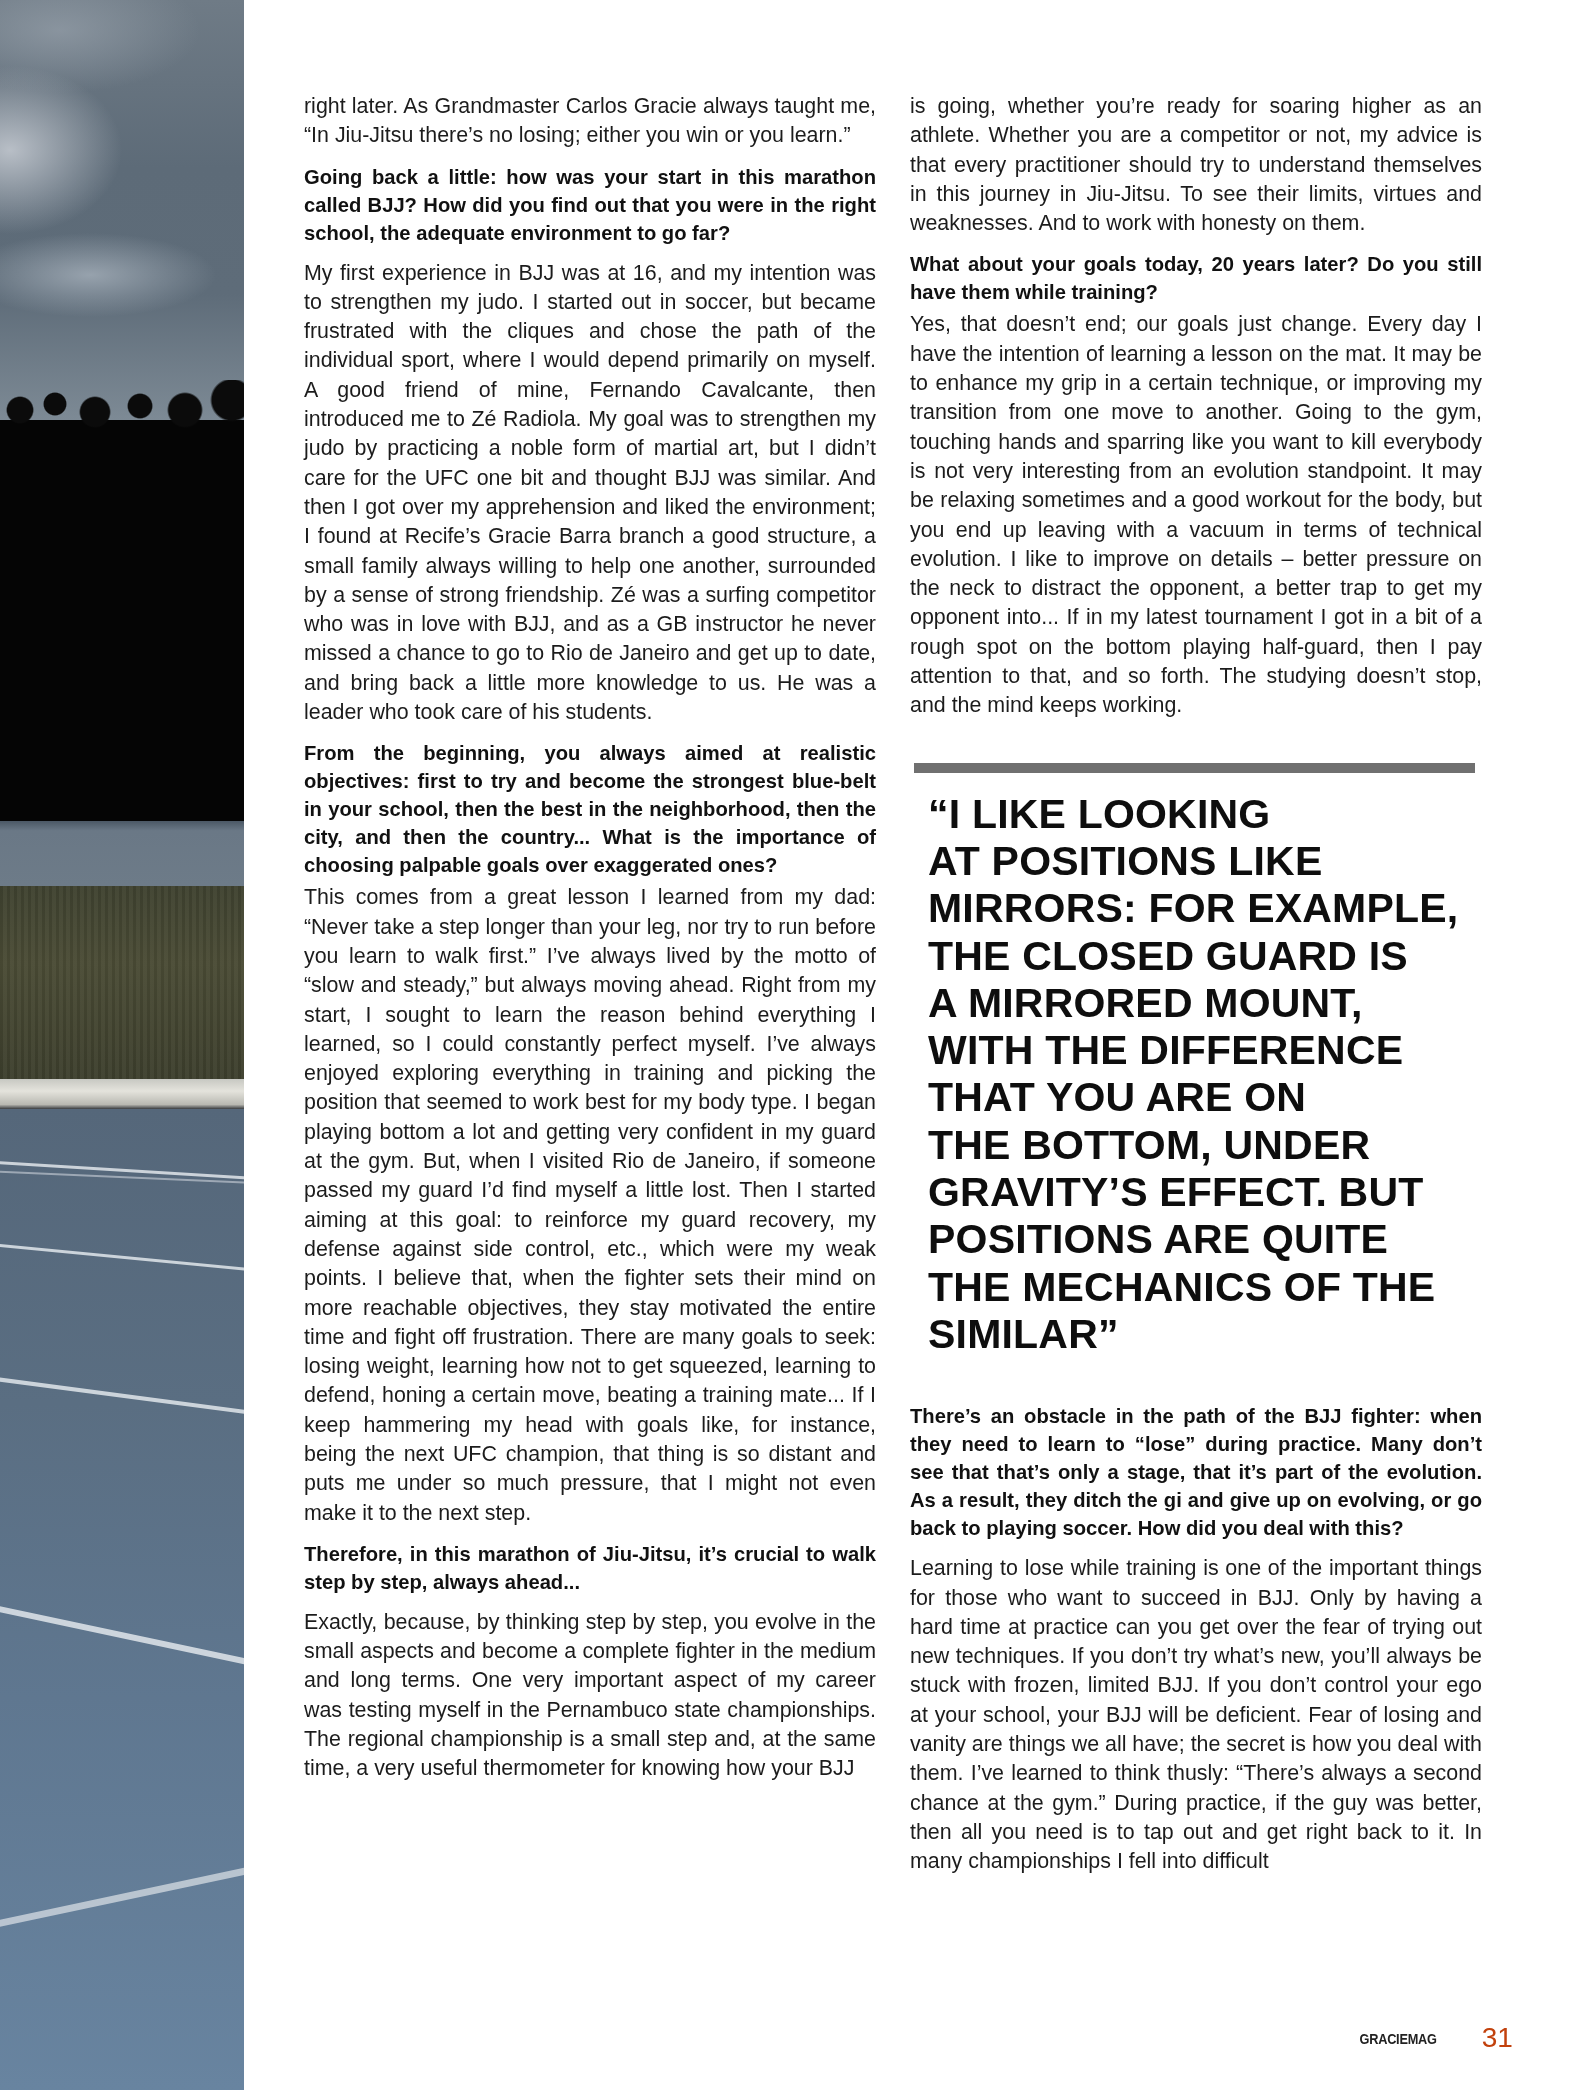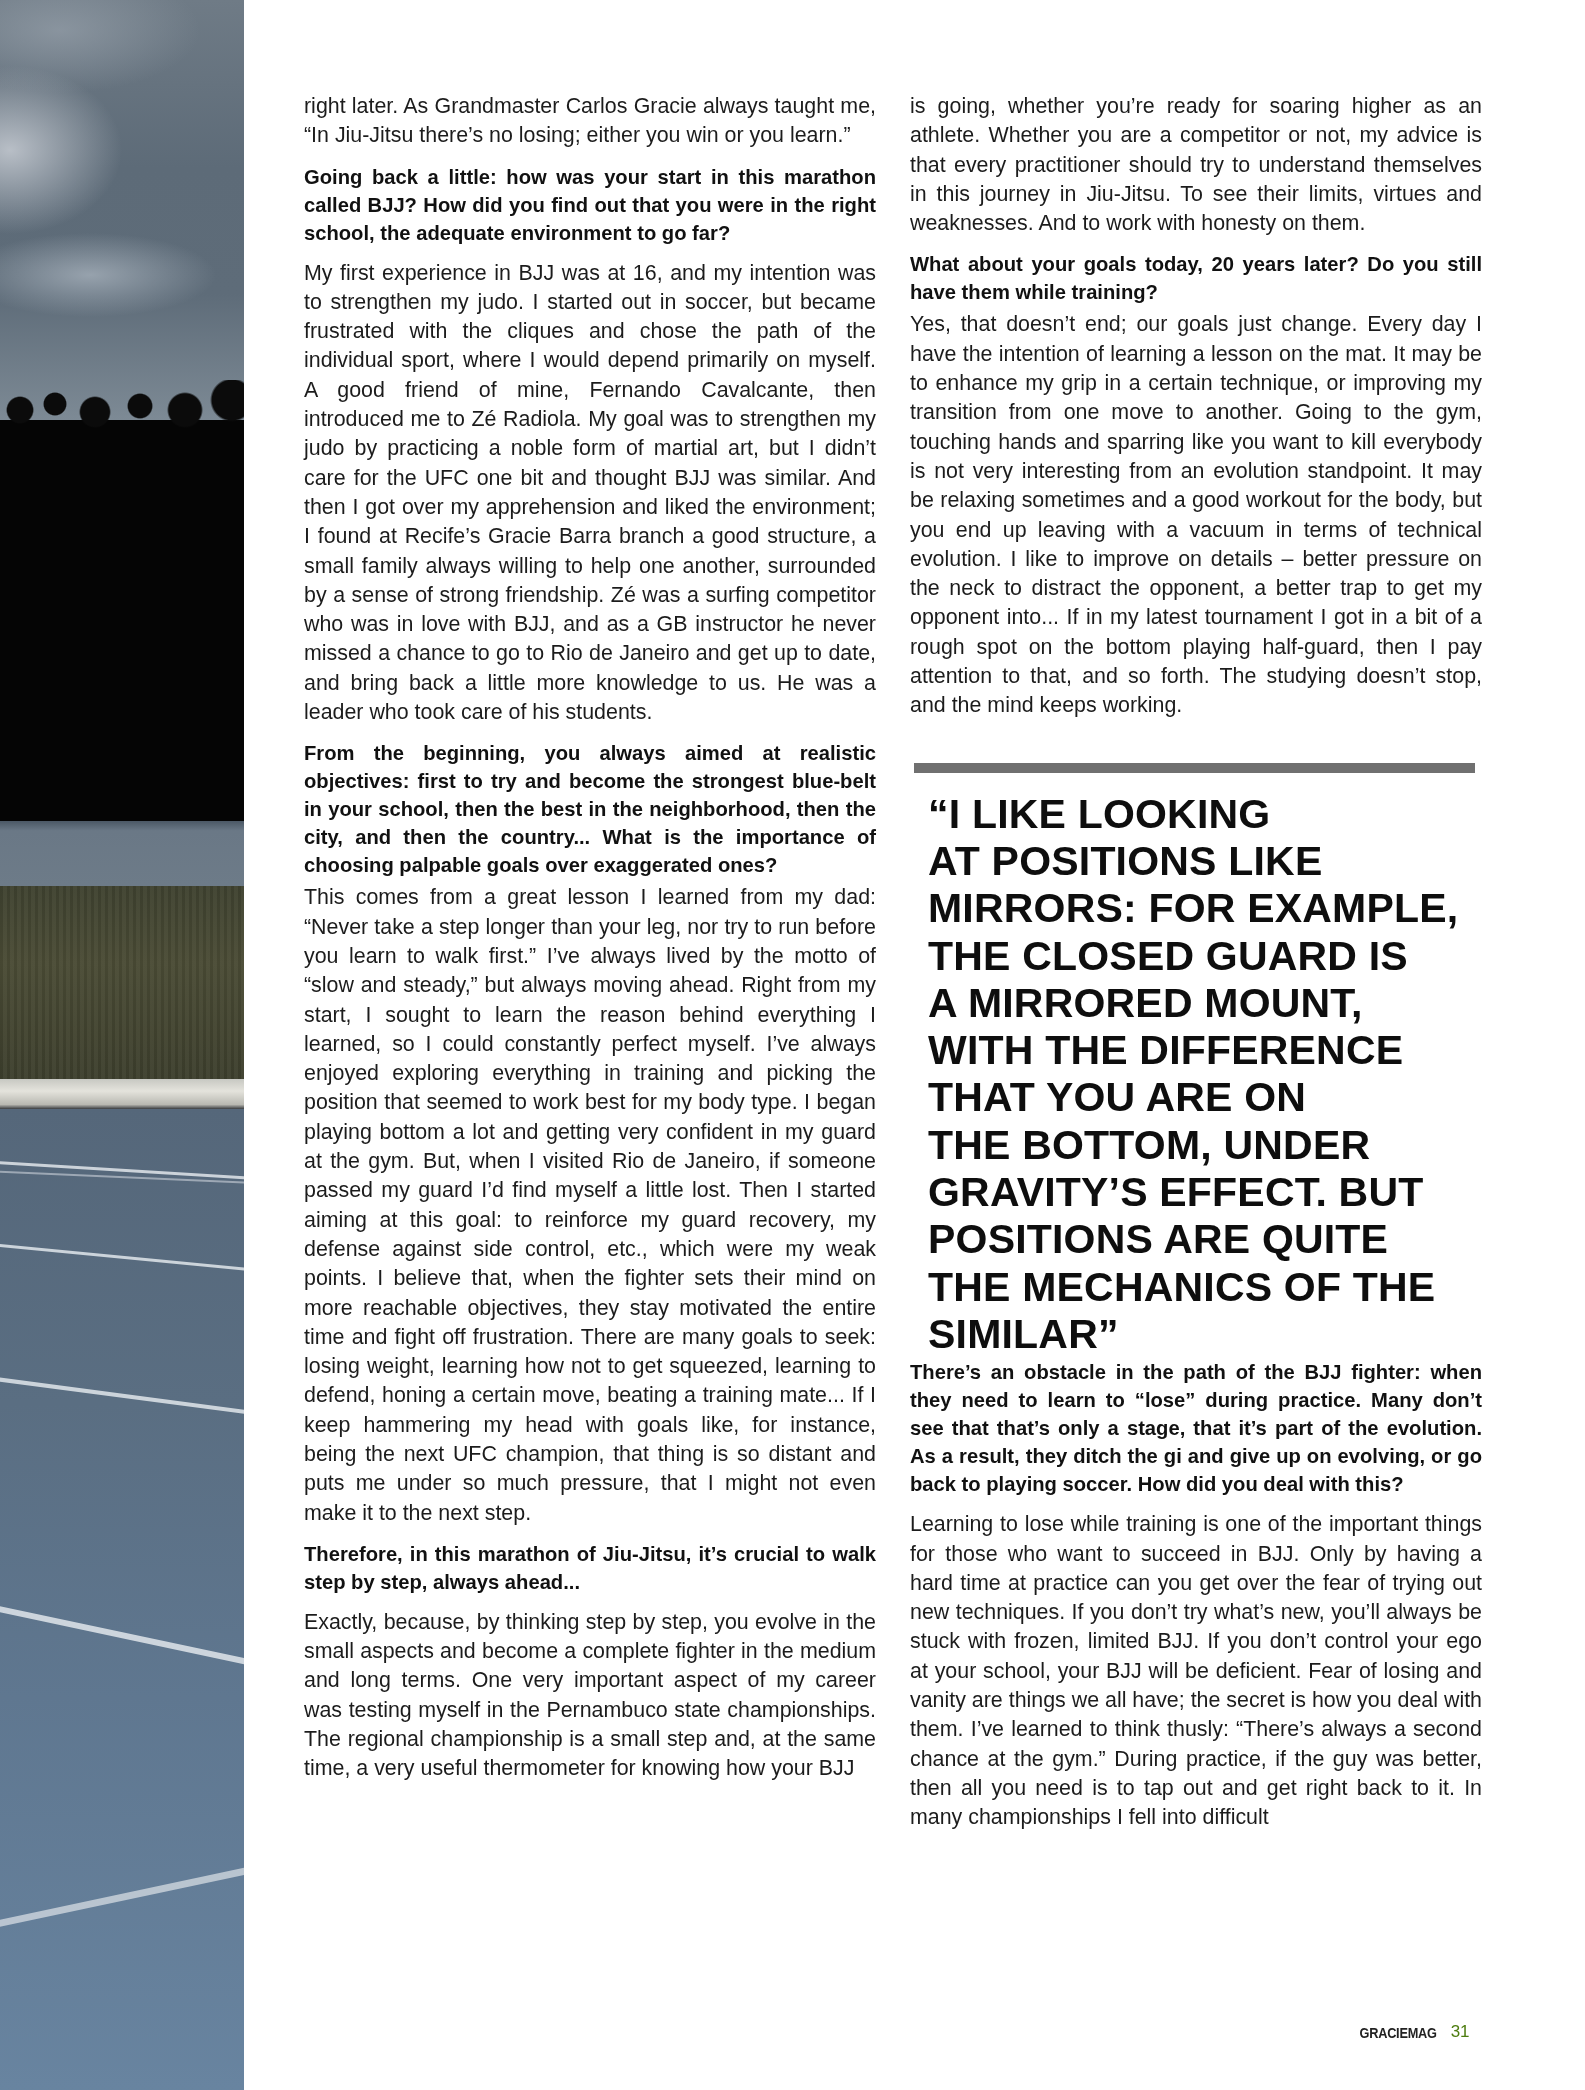--- a/index.html
+++ b/index.html
@@ -64,21 +64,21 @@
 
   .rule { width: 561px; height: 10px; background: #707070; margin: 42px 0 18px 4px; }
   .pullquote {
     font-family: "Liberation Sans", sans-serif; font-weight: bold; text-transform: uppercase;
     font-size: 41px; line-height: 47.3px; color: #0e0e0e; margin-left: 18px; letter-spacing: 0.2px;
   }
   .pullquote span { display: block; white-space: nowrap; }
 
   .footer { position: absolute; top: 2022px; left: 1346px; display: flex; align-items: center; gap: 14px; }
   .footer .mag { font-weight: bold; font-size: 15px; letter-spacing: -0.3px; transform: scaleX(0.85); transform-origin: right; color: #222; }
-  .footer .num { font-size: 17px; color: #4d7c0f; }
+  .footer .num { font-size: 28px; color: #c2410c; margin-left: 31px; }
 </style>
 </head>
 <body>
 
 <div class="photo">
   <div class="band sky"></div>
   <div class="band dark"></div>
   <div class="band treeline"></div>
   <div class="band water"></div>
   <div class="band grass"></div>
@@ -116,20 +116,20 @@
     <span>A MIRRORED MOUNT,</span>
     <span>WITH THE DIFFERENCE</span>
     <span>THAT YOU ARE ON</span>
     <span>THE BOTTOM, UNDER</span>
     <span>GRAVITY’S EFFECT. BUT</span>
     <span>POSITIONS ARE QUITE</span>
     <span>THE MECHANICS OF THE</span>
     <span>SIMILAR”</span>
   </div>
 
-  <p class="q" style="">There’s an obstacle in the path of the BJJ fighter: when they need to learn to “lose” during practice. Many don’t see that that’s only a stage, that it’s part of the evolution. As a result, they ditch the gi and give up on evolving, or go back to playing soccer. How did you deal with this?</p>
+  <p class="q" style="margin-top:44px">There’s an obstacle in the path of the BJJ fighter: when they need to learn to “lose” during practice. Many don’t see that that’s only a stage, that it’s part of the evolution. As a result, they ditch the gi and give up on evolving, or go back to playing soccer. How did you deal with this?</p>
   <p class="gap">Learning to lose while training is one of the important things for those who want to succeed in BJJ. Only by having a hard time at practice can you get over the fear of trying out new techniques. If you don’t try what’s new, you’ll always be stuck with frozen, limited BJJ. If you don’t control your ego at your school, your BJJ will be deficient. Fear of losing and vanity are things we all have; the secret is how you deal with them. I’ve learned to think thusly: “There’s always a second chance at the gym.” During practice, if the guy was better, then all you need is to tap out and get right back to it. In many championships I fell into difficult</p>
 </div>
 
 <div class="footer">
   <span class="mag">GRACIEMAG</span>
   <span class="num">31</span>
 </div>
 
 </body></html>

